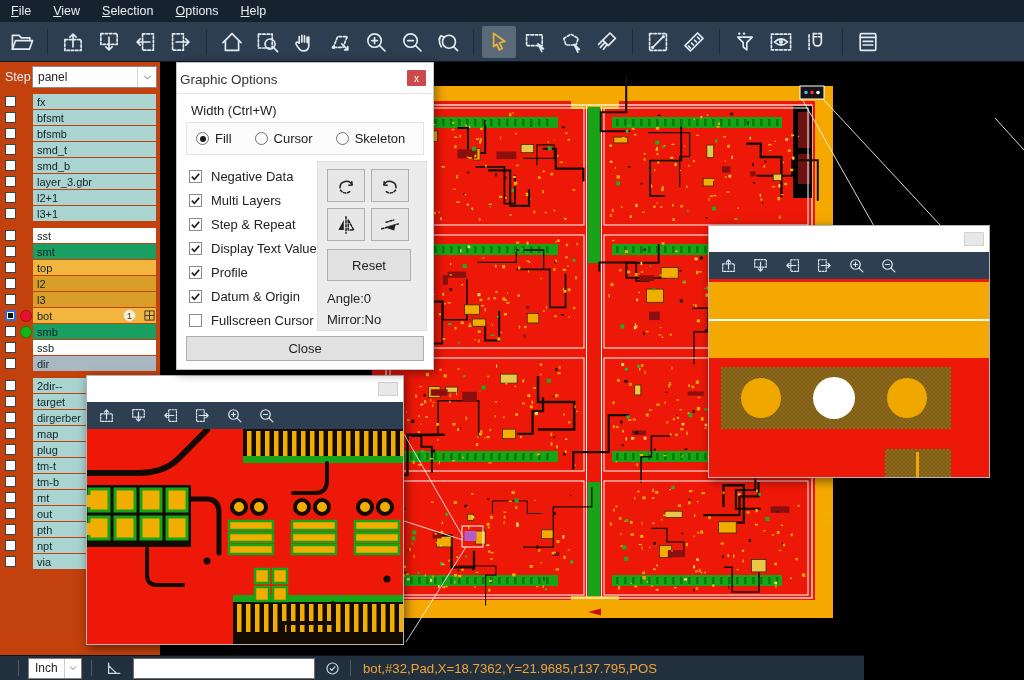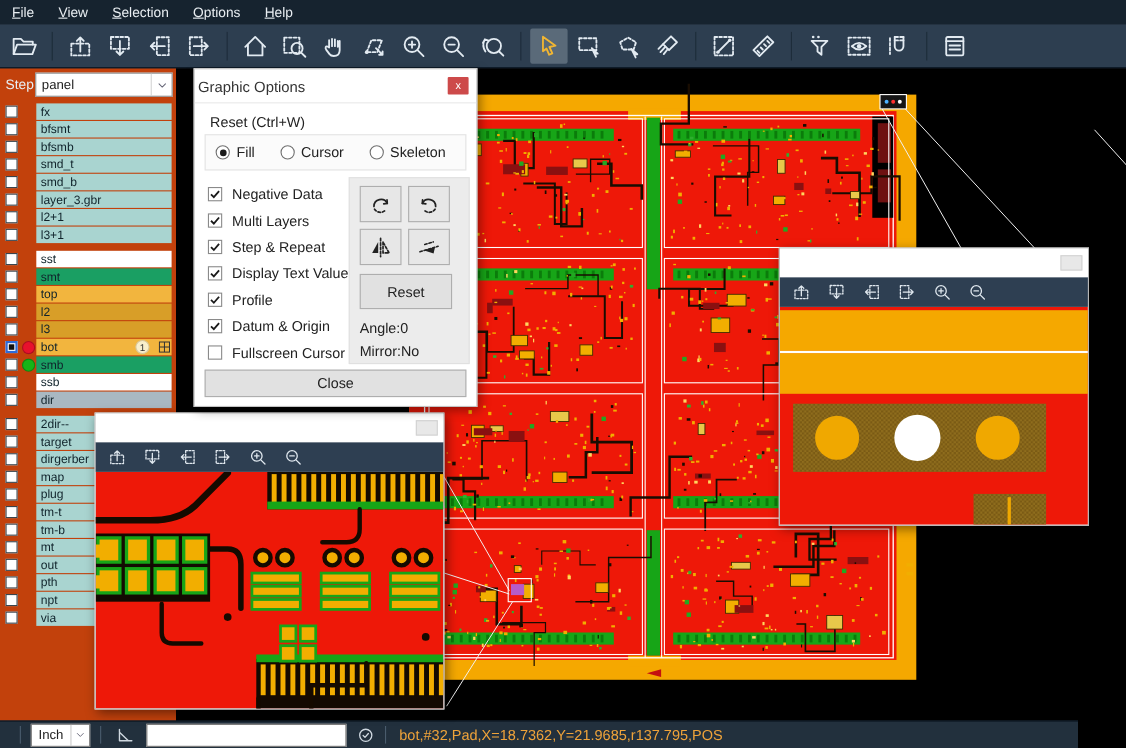--- a/index.html
+++ b/index.html
@@ -90,21 +90,21 @@
   
   .magwin{position:absolute;background:#fff;border:1px solid #b5b5b5;box-shadow:2px 3px 10px rgba(0,0,0,.5);z-index:20;box-sizing:border-box;}
   #mag-bl{left:86px;top:375px;width:318px;height:270px;}
   #mag-tr{left:708px;top:225px;width:282px;height:253px;}
   .magtitle{position:relative;height:26px;background:#fff;}
   .magbtn{position:absolute;right:5px;top:6px;width:20px;height:14px;background:#e8e8e8;border:1px solid #d2d2d2;box-sizing:border-box;}
   .magbar{height:27px;background:#2e3f52;display:flex;align-items:center;gap:15px;padding-left:11px;}
   .magbar .icon{width:17px;height:17px;color:#dfe7ee;}
 
   
-  .statusbar{position:absolute;left:0;top:655px;width:980px;height:25px;background:#22303d;
+  .statusbar{position:absolute;left:0;top:655px;width:864px;height:25px;background:#22303d;
              border-top:1px solid #0b1520;display:flex;align-items:center;z-index:10;box-sizing:border-box;}
   .ssep{width:1px;height:16px;background:#4a5c6d;margin:0 9px;}
   .ssep:first-child{margin-left:18px;}
   .unit-select{width:54px;height:21px;background:#fff;border:1px solid #7d7d7d;display:flex;align-items:center;box-sizing:border-box;margin-left:0;}
   .unit-select .val{flex:1;font-size:12px;color:#222;padding-left:6px;}
   .unit-select .chev{width:16px;height:100%;border-left:1px solid #ccc;color:#667;display:flex;align-items:center;justify-content:center;}
   .unit-select .chev svg{width:12px;height:12px;}
   .angle-ic{width:18px;height:18px;color:#cfd8e0;margin:0 4px;}
   .cmd-input{width:172px;height:19px;background:#fff;border:1px solid #6f6f6f;margin-left:6px;
              font-size:12px;font-family:"Liberation Sans",sans-serif;padding:0 4px;}
@@ -1590,21 +1590,21 @@
     <div class="coords">
       <div>X: 3.155307</div>
       <div>Y: 12.553794</div>
     </div>
   </div>
 
   <div class="dialog">
     <div class="dlg-title">Graphic Options</div>
     <div class="dlg-close">x</div>
     <div class="dlg-sep"></div>
-    <div class="dlg-width">Reset (Ctrl+W)</div>
+    <div class="dlg-width">Width (Ctrl+W)</div>
     <div class="radiorow" id="radiorow">
         <div class="radio-item">
           <span class="rdo sel"></span>
           <span>Fill</span>
         </div>
         <div class="radio-item">
           <span class="rdo"></span>
           <span>Cursor</span>
         </div>
         <div class="radio-item">

